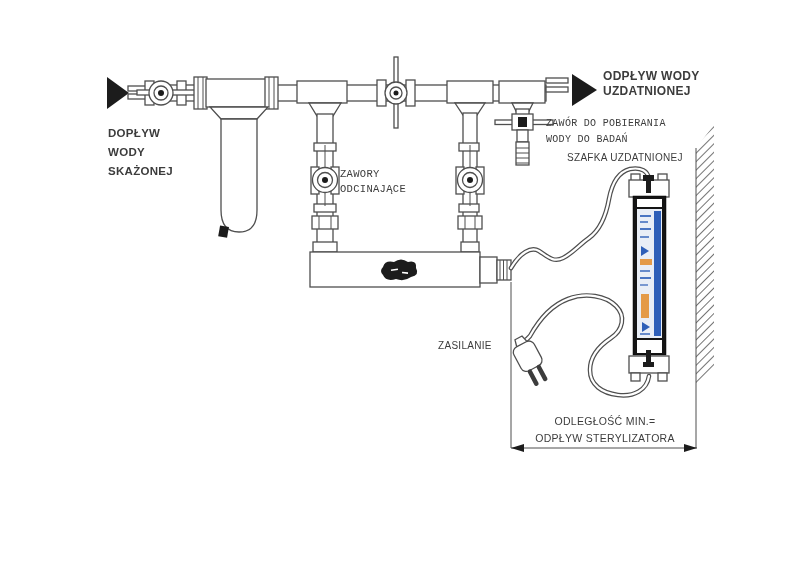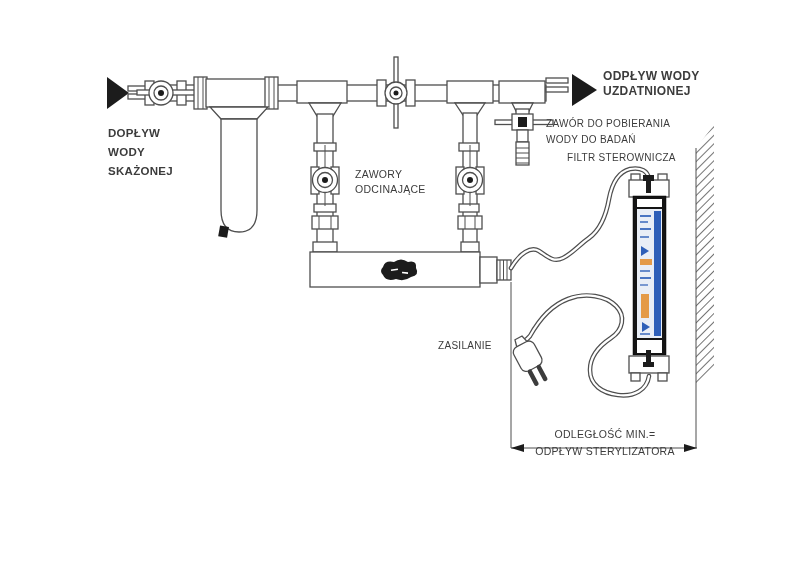--- a/index.html
+++ b/index.html
@@ -14,21 +14,21 @@
   .ln{fill:#fff;stroke:var(--line,#4f4f4f);stroke-width:1.3;}
   .thin{stroke:var(--line,#4f4f4f);stroke-width:1;fill:none;}
   .dark{fill:var(--arrow-fill,#1c1c1c);stroke:none;}
   .cable-outer{fill:none;stroke:var(--line,#4f4f4f);stroke-width:4.6;stroke-linecap:round;}
   .cable-inner{fill:none;stroke:#fff;stroke-width:2.2;stroke-linecap:round;}
   .label{position:absolute;color:var(--text,#3c3c3c);letter-spacing:.3px;white-space:nowrap;}
   .lbl-big{font-size:11.5px;font-weight:700;line-height:19px;}
   .lbl-out{font-size:12px;font-weight:700;line-height:15px;}
   .lbl-sm{font-size:10.5px;font-weight:400;line-height:16px;}
   .lbl-xs{font-size:10px;font-weight:400;line-height:16px;}
-  .lbl-center{text-align:center;line-height:17px;margin-top:13px;}
+  .lbl-center{text-align:center;line-height:17px;}
 </style>
 </head>
 <body>
 
 <div class="stage">
 
 <svg width="800" height="576" viewBox="0 0 800 576">
   <defs>
     <pattern id="hatch" width="6" height="6" patternUnits="userSpaceOnUse" patternTransform="rotate(45)">
       <rect width="6" height="6" fill="#ffffff"></rect>
@@ -230,31 +230,31 @@
   <div>UZDATNIONEJ</div>
 </div>
 
 <div class="label lbl-big" style="left:108px;top:124px;">
   <div>DOPŁYW</div>
   <div>WODY</div>
   <div>SKAŻONEJ</div>
 </div>
 
 
-<div class="label lbl-sm" style="left:355px;top:167px;line-height:15px;">
+<div class="label lbl-sm" style="left:340px;top:167px;line-height:15px;font-family:Liberation Mono, monospace;">
   <div>ZAWORY</div>
   <div>ODCINAJĄCE</div>
 </div>
 
-<div class="label lbl-xs" style="left:546px;top:116px;">
+<div class="label lbl-xs" style="left:546px;top:116px;font-family:Liberation Mono, monospace;">
   <div>ZAWÓR DO POBIERANIA</div>
   <div>WODY DO BADAŃ</div>
 </div>
 
-<div class="label lbl-xs" style="left:567px;top:150px;">FILTR STEROWNICZA</div>
+<div class="label lbl-xs" style="left:567px;top:150px;">SZAFKA UZDATNIONEJ</div>
 
 <div class="label lbl-xs" style="left:438px;top:338px;">ZASILANIE</div>
 
 <div class="label lbl-sm lbl-center" style="left:510px;top:413px;width:190px;">
   <div>ODLEGŁOŚĆ MIN.=</div>
   <div>ODPŁYW STERYLIZATORA</div>
 </div>
 
 </div>
 

